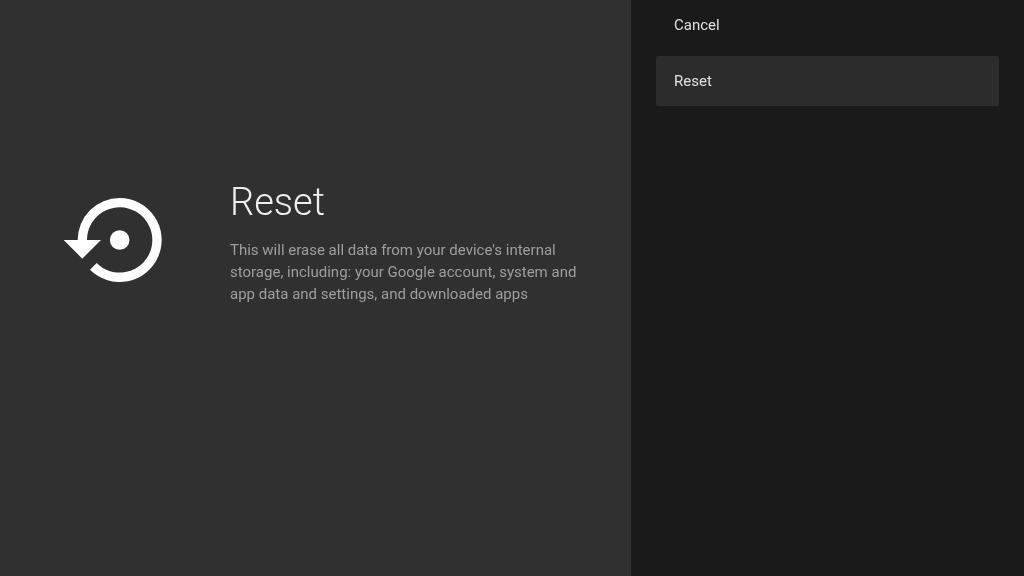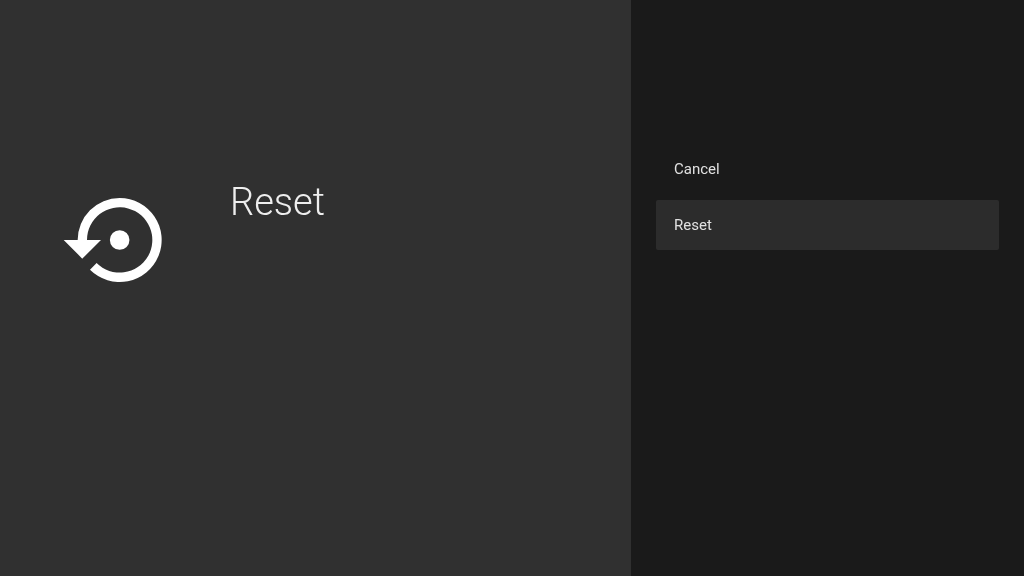--- a/index.html
+++ b/index.html
@@ -38,21 +38,20 @@
       color: #9e9e9e;
       font-size: 15px;
       line-height: 1.45;
       font-weight: 400;
       max-width: 360px;
     }
     .right-pane {
       width: 393px;
       height: 100%;
       background: #1a1a1a;
-      padding-top: 144px;
       padding-left: 25px;
       padding-right: 25px;
     }
     .option {
       height: 50px;
       display: flex;
       align-items: center;
       padding-left: 18px;
       color: #e0e0e0;
       font-size: 15px;
@@ -73,20 +72,21 @@
   <div class="icon-wrap">
     <span>
       <svg width="112" height="112" viewBox="0 0 24 24" fill="#ffffff">
         <path d="M13 3a9 9 0 0 0-9 9H1l3.89 3.89.07.14L9 12H6a7 7 0 1 1 2.06 4.95l-1.42 1.42A9 9 0 1 0 13 3z"></path>
         <circle cx="13" cy="12" r="2.1"></circle>
       </svg>
     </span>
   </div>
   <div class="content-wrap">
     <h1 class="title">Reset</h1>
+    <p class="description">This will erase all data from your device's internal storage, including: your Google account, system and app data and settings, and downloaded apps</p>
   </div>
 </div>
 
 <div class="right-pane">
   <div class="option">
     <span>Cancel</span>
   </div>
   <div class="option selected">
     <span>Reset</span>
   </div>

